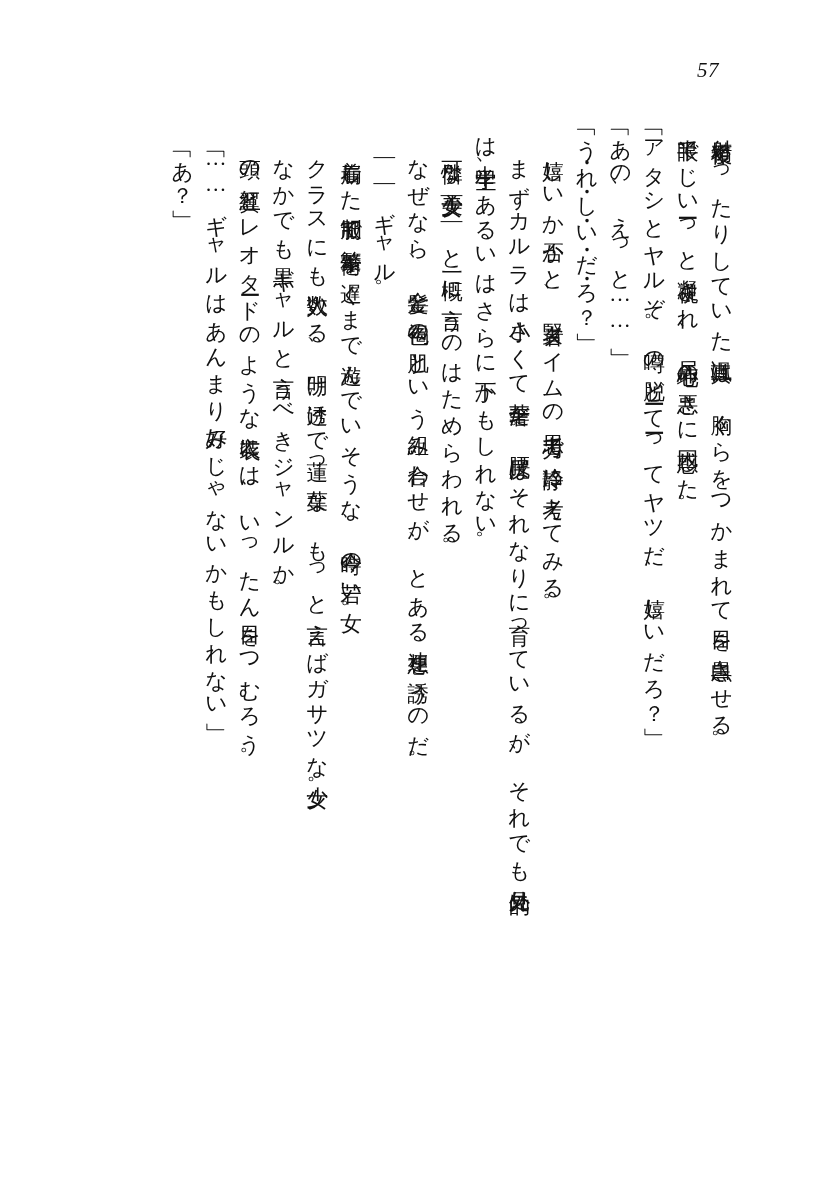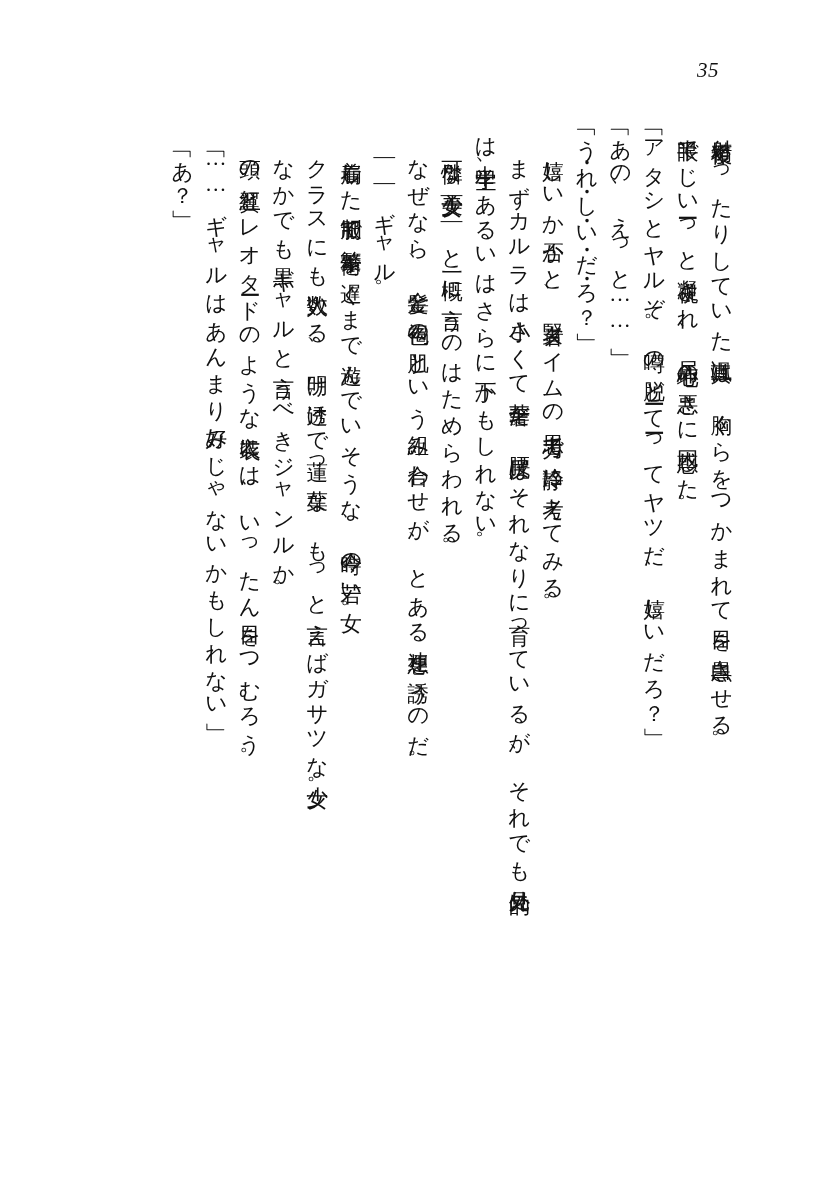--- a/index.html
+++ b/index.html
@@ -64,21 +64,21 @@
 
   .vline.indent {
     padding-top: 22px;
   }
 </style>
 </head>
 <body>
 
 <div class="page">
 
-  <div class="page-number">35</div>
+  <div class="page-number">57</div>
 
   <div class="text-block">
     <div class="vline">射精後ぐったりしていた颯真は、胸ぐらをつかまれて目を白黒させる。</div>
     <div class="vline">半眼でじいーっと凝視され、居心地の悪さに困惑した。</div>
     <div class="vline">「アタシとヤルぞ。噂の脱どーてーってヤツだ、嬉しいだろ？」</div>
     <div class="vline">「あの、えっと……」</div>
     <div class="vline">「う・れ・し・い・だ・ろ？」</div>
     <div class="vline indent">嬉しいか否かと、賢者タイムの思考力で冷静に考えてみる。</div>
     <div class="vline indent">まずカルラは小さくて華奢だ。腰尻はそれなりに育っているが、それでも外見的に</div>
     <div class="vline">は中学生、あるいはさらに下かもしれない。</div>

